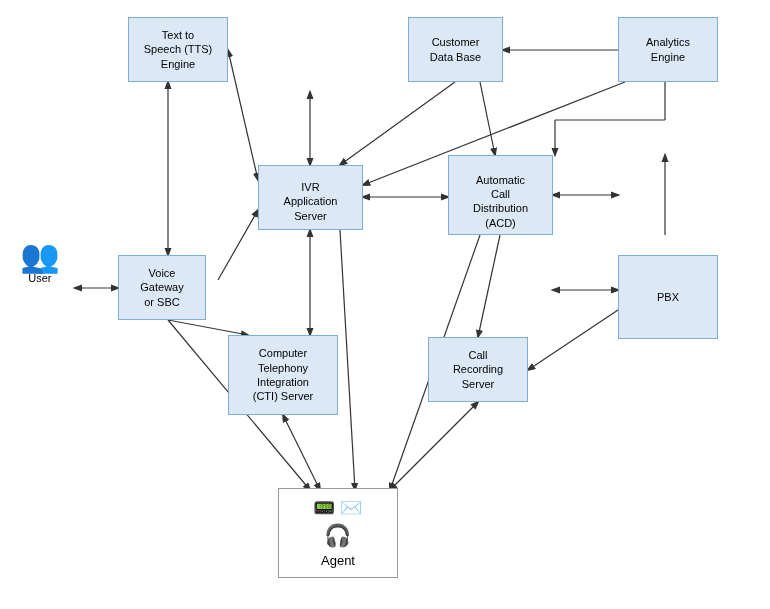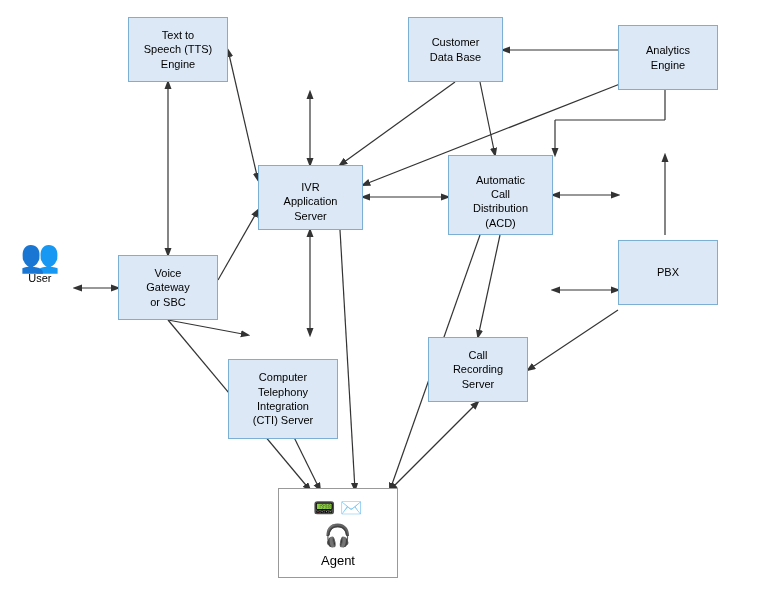--- a/index.html
+++ b/index.html
@@ -130,49 +130,49 @@
 Speech (TTS)
 Engine</span>
   </div>
 
 
   <div class="node" style="left:408px;top:17px;width:95px;height:65px;">
     <span style="white-space:pre-line;font-size:11px;">Customer
 Data Base</span>
   </div>
 
-  <div class="node" style="left:618px;top:17px;width:100px;height:65px;margin-top:8px;">
+  <div class="node" style="left:618px;top:17px;width:100px;height:65px;">
     <span style="white-space:pre-line;font-size:11px;">Analytics
 Engine</span>
   </div>
 
   <div class="node" style="left:258px;top:165px;width:105px;height:65px;">
     <span style="white-space:pre-line;font-size:11px;margin-top:8px;">IVR
 Application
 Server</span>
   </div>
 
   <div class="node" style="left:448px;top:155px;width:105px;height:80px;align-items:flex-end;">
     <span style="white-space:pre-line;font-size:11px;">Automatic
 Call
 Distribution
 (ACD)</span>
   </div>
 
-  <div class="node" style="left:118px;top:255px;width:100px;height:65px;">
+  <div class="node" style="left:118px;top:255px;width:88px;height:65px;">
     <span style="white-space:pre-line;font-size:11px;">Voice
 Gateway
 or SBC</span>
   </div>
 
-  <div class="node" style="left:618px;top:240px;width:100px;height:65px;">
+  <div class="node" style="left:618px;top:255px;width:100px;height:84px;">
     <span style="font-size:11px;">PBX</span>
   </div>
 
-  <div class="node" style="left:228px;top:335px;width:110px;height:80px;margin-top:24px;">
+  <div class="node" style="left:228px;top:335px;width:110px;height:80px;">
     <span style="white-space:pre-line;font-size:11px;">Computer
 Telephony
 Integration
 (CTI) Server</span>
   </div>
 
   <div class="node" style="left:428px;top:337px;width:100px;height:65px;">
     <span style="white-space:pre-line;font-size:11px;">Call
 Recording
 Server</span>

